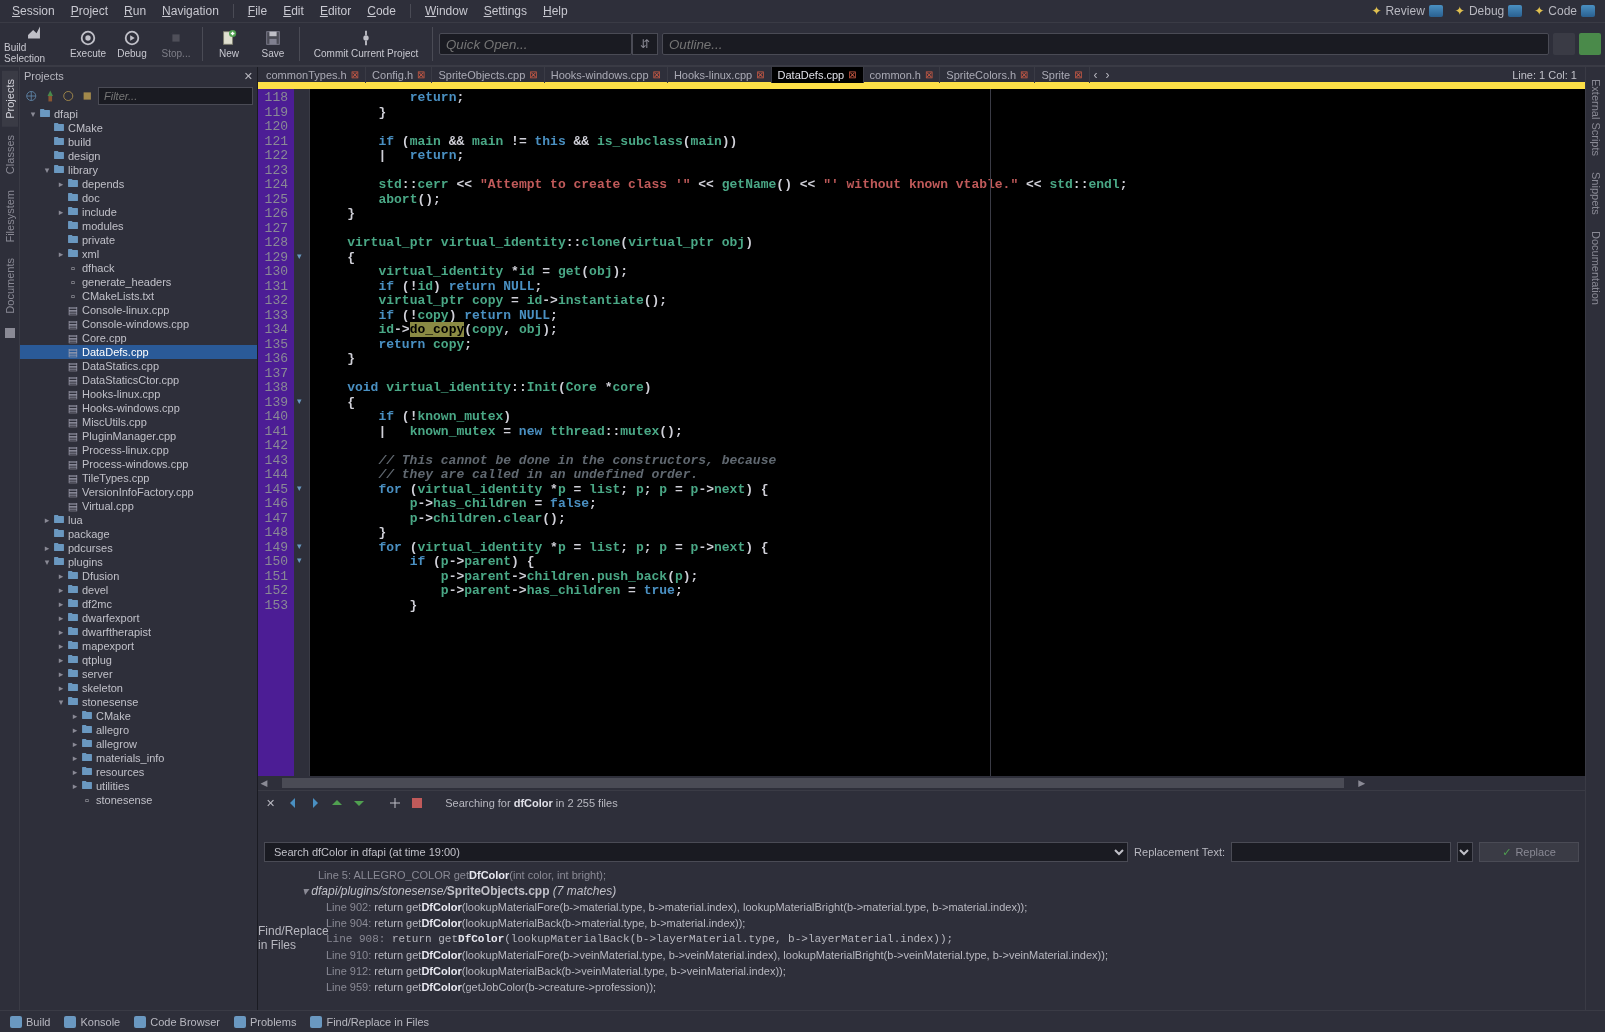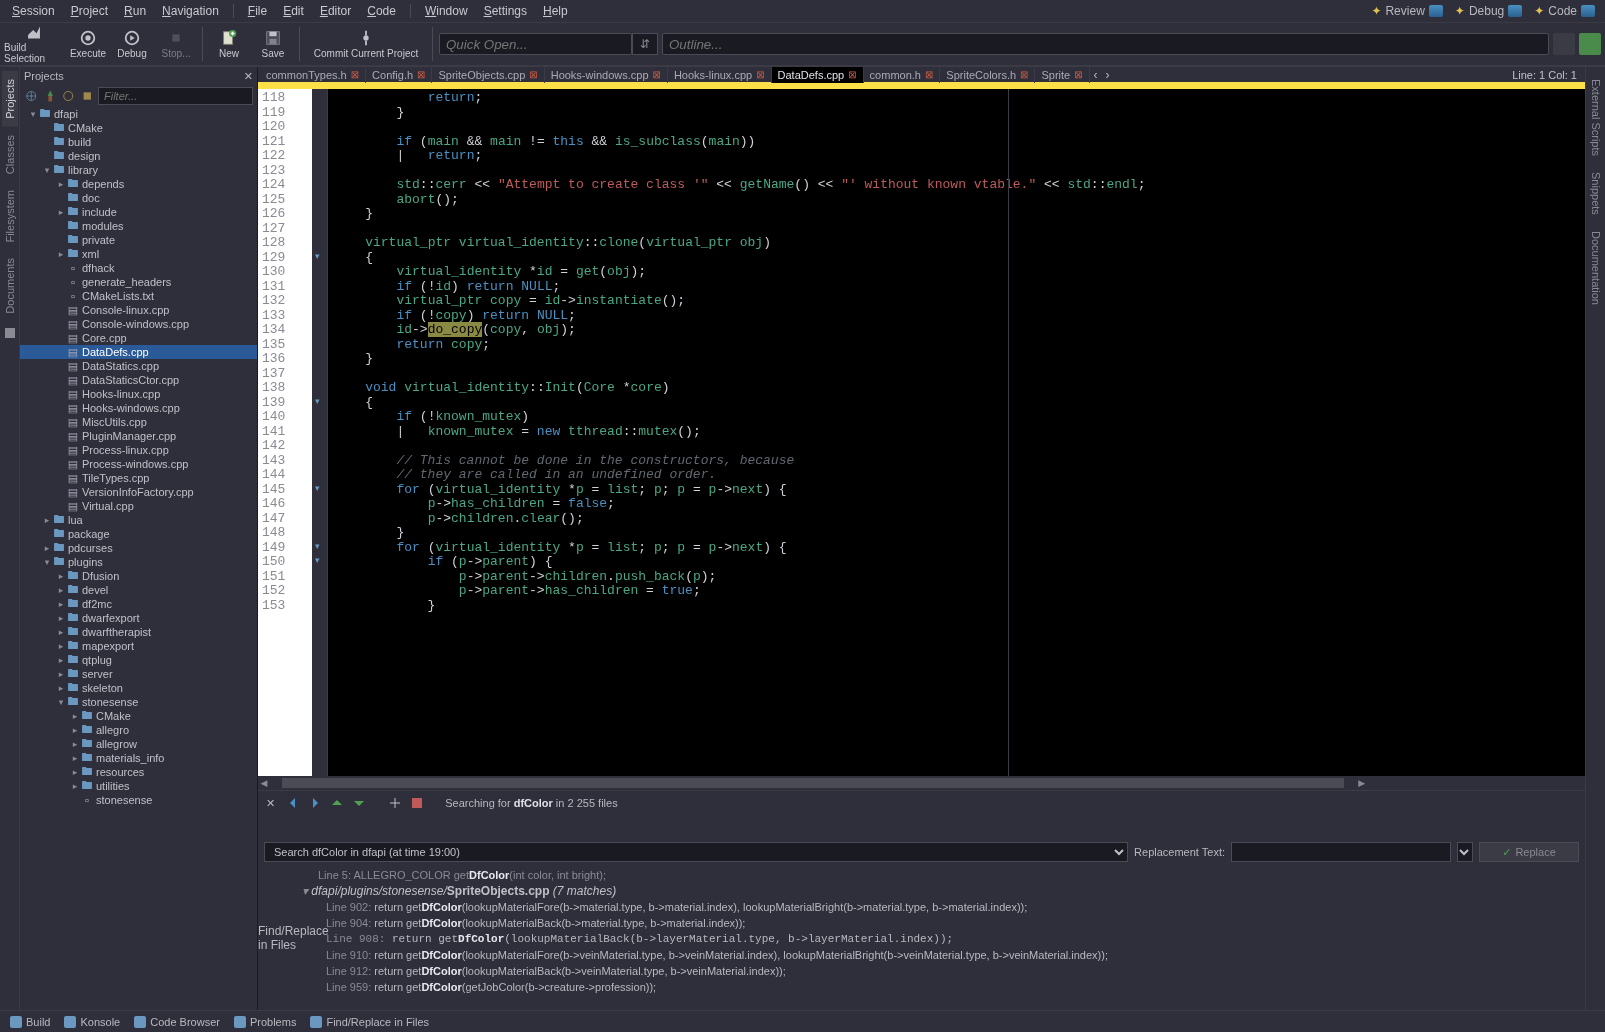--- a/index.html
+++ b/index.html
@@ -254,40 +254,41 @@
 }
 .fold-col .fold-marker {
   position: absolute;
   left: 3px;
   width: 10px;
   height: 10px;
   font-size: 9px;
   color: #6a98c0;
 }
 .gutter {
-  background: #ffffff;
+  background: #4c1d95;
   color: #8a8a95;
   font-family: "Courier New", monospace;
   font-size: 13px;
-  text-align: left;
+  text-align: right;
   padding: 2px 6px 2px 4px;
   line-height: 14.5px;
   user-select: none;
-  width: 54px;
+  width: 36px;
 }
 .code {
   flex: 1;
   font-family: "Courier New", monospace;
   font-size: 13px;
   line-height: 14.5px;
   padding: 2px 18px 2px 6px;
   white-space: pre;
   color: #d0d0d8;
   overflow-x: auto;
   position: relative;
+  font-weight: bold;
 }
 .code::-webkit-scrollbar { height: 12px; width: 12px; }
 .code::-webkit-scrollbar-track { background: #1a1b22; }
 .code::-webkit-scrollbar-thumb { background: #4a4b55; }
 .code .ruler {
   position: absolute;
   left: 680px;
   top: 0; bottom: 0;
   width: 1px;
   background: #3a3b45;

